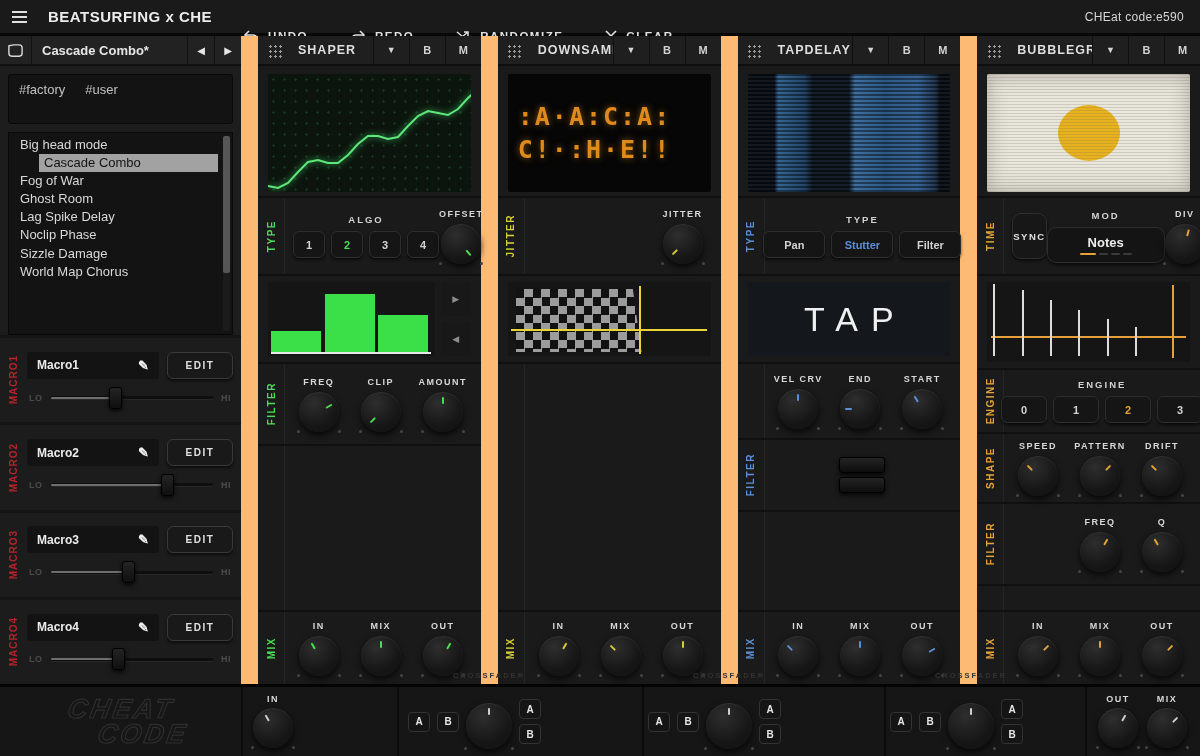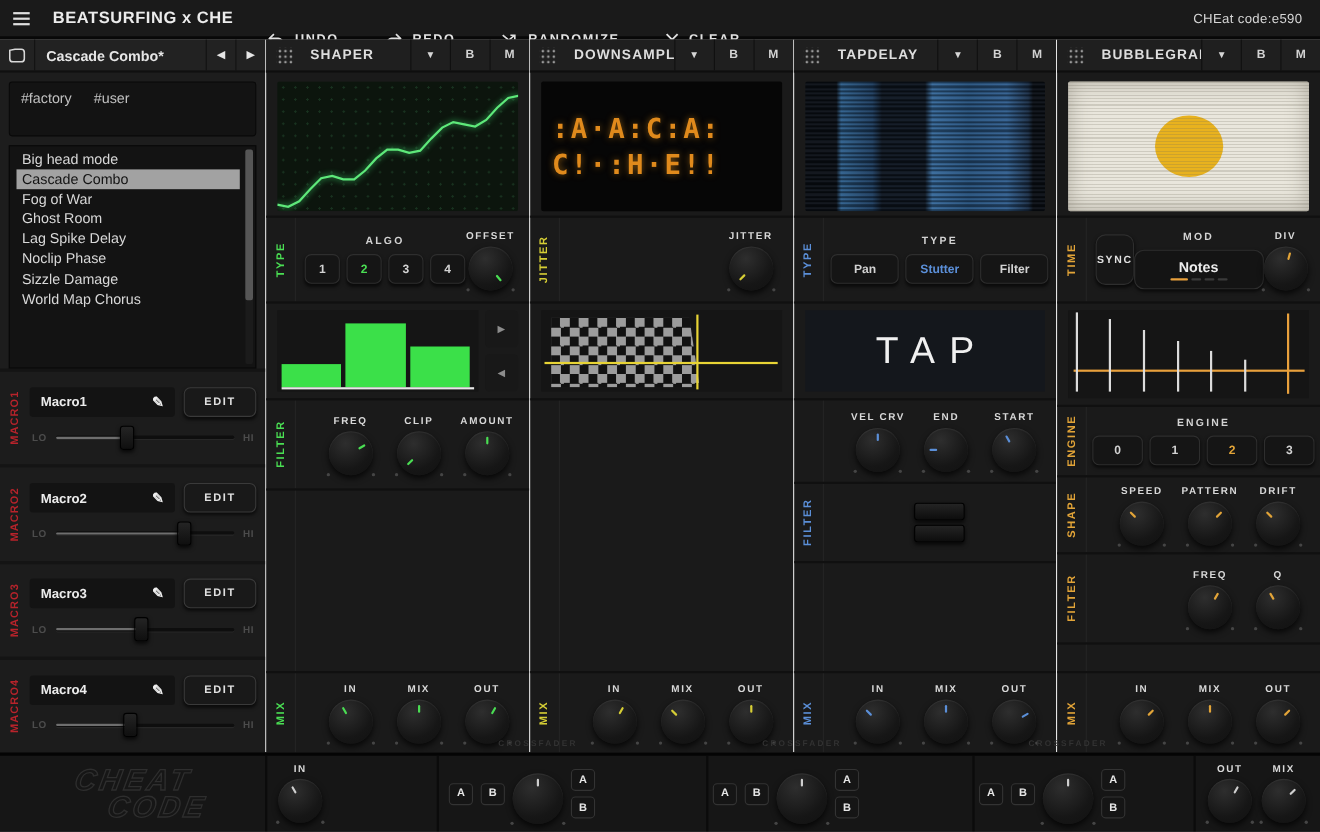--- a/index.html
+++ b/index.html
@@ -9,33 +9,33 @@
   
   .topbar { height:36px; background:#1a1a1a; display:flex; align-items:stretch; border-bottom:3px solid #080808; }
   .tb-menu { width:38px; display:flex; align-items:center; justify-content:center; cursor:pointer; }
   .burger { width:15px; height:2px; background:#e0e0e0; box-shadow:0 -5px 0 #e0e0e0, 0 5px 0 #e0e0e0; }
   .tb-title { display:flex; align-items:center; font-weight:bold; font-size:15px; letter-spacing:.5px; color:#ececec; padding:0 10px; margin-right:auto; white-space:nowrap; }
   .tb-btn { display:flex; align-items:center; gap:9px; padding:0 20px; background:#161616; border-left:1px solid #060606; border-right:1px solid #232323; font-weight:bold; font-size:11.5px; letter-spacing:1.5px; color:#e2e2e2; cursor:pointer;margin-top:36px; }
   .tb-btn svg { display:block; }
   .tb-cheat { display:flex; align-items:center; padding:0 16px; color:#d6d6d6; font-size:12px; letter-spacing:.3px; }
 
   
-  .main { flex:1; display:flex; gap:1px; background:#e5e5e5; min-height:0; }
+  .main { flex:1; display:flex; gap:17px; background:#fdba74; min-height:0; }
 
   
   .sidebar { width:241px; background:#1d1d1d; display:flex; flex-direction:column; }
   .ps-header { height:30px; background:#222; border-bottom:2px solid #101010; display:flex; align-items:stretch; }
   .ps-ico { width:32px; display:flex; align-items:center; justify-content:center; border-right:1px solid #121212; cursor:pointer; }
   .ps-name { flex:1; display:flex; align-items:center; padding:0 10px; font-weight:bold; font-size:13px; color:#e6e6e6; white-space:nowrap; overflow:hidden; }
   .ps-arrow { width:27px; display:flex; align-items:center; justify-content:center; border-left:1px solid #121212; color:#e6e6e6; font-size:10px; cursor:pointer; }
   .tags-box { margin:8px; height:50px; background:#131313; border:1px solid #090909; border-radius:3px; padding:7px 10px; display:flex; gap:20px; align-items:flex-start; }
   .tag { color:#c0c0c0; font-size:13px; cursor:pointer; }
   .preset-list { margin:0 8px; background:#131313; border:1px solid #090909; height:203px; position:relative; padding:3px 14px 3px 6px; overflow:hidden; }
   .preset { height:18.1px; line-height:18.1px; font-size:13px; color:#d8d8d8; padding:0 5px; white-space:nowrap; cursor:pointer; }
-  .preset.selected { background:#a2a2a2; color:#131313; }
+  .preset.selected { background:#a2a2a2; color:#131313;margin-left:24px; }
   .pl-scroll { position:absolute; right:2px; top:3px; bottom:3px; width:7px; background:#1b1b1b; border-radius:2px; }
   .pl-thumb { position:absolute; top:0; height:70%; width:100%; background:#565656; border-radius:2px; cursor:pointer; }
 
   .macro { flex:1; border-top:3px solid #141414; background:#1c1c1c; display:flex; padding:6px 8px 6px 0; min-height:0; }
   .m-side { width:27px; display:flex; align-items:center; justify-content:center; }
   .m-side span { writing-mode:vertical-rl; transform:rotate(180deg); font-size:10px; font-weight:bold; letter-spacing:1px; color:var(--acc,#b7232b); }
   .m-body { flex:1; display:flex; flex-direction:column; justify-content:space-evenly; min-width:0; }
   .m-row1 { display:flex; align-items:center; gap:8px; }
   .m-name { flex:1; height:27px; background:#131313; border-radius:3px; display:flex; align-items:center; padding:0 10px; font-weight:bold; font-size:12px; color:#ececec; }
   .pencil { margin-left:auto; font-size:13px; color:#f0f0f0; cursor:pointer; }

